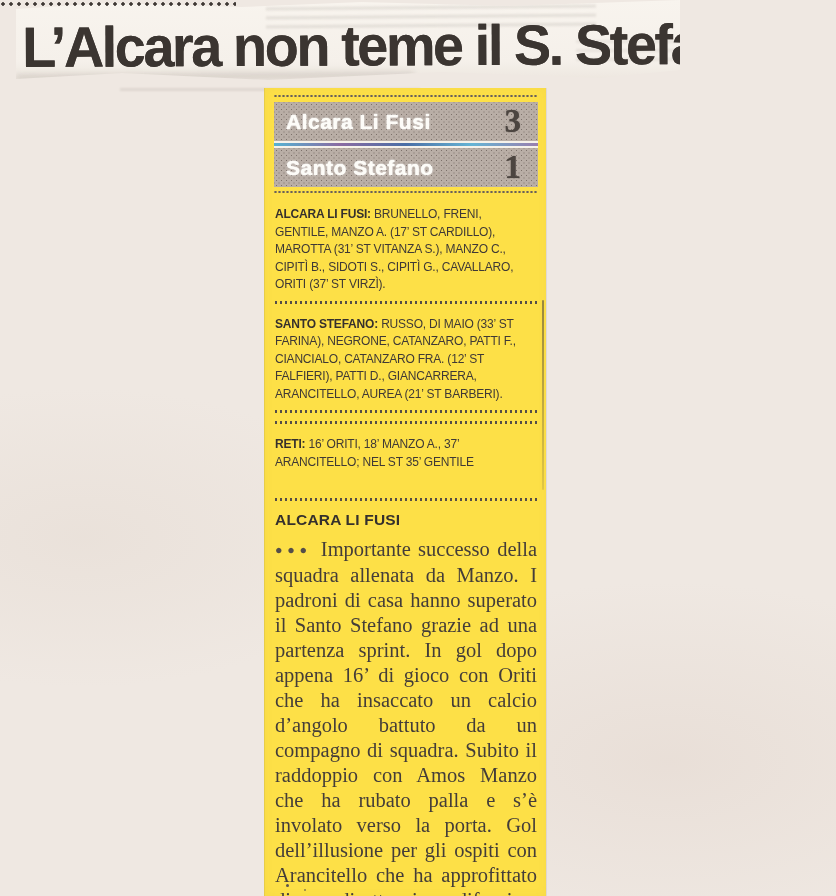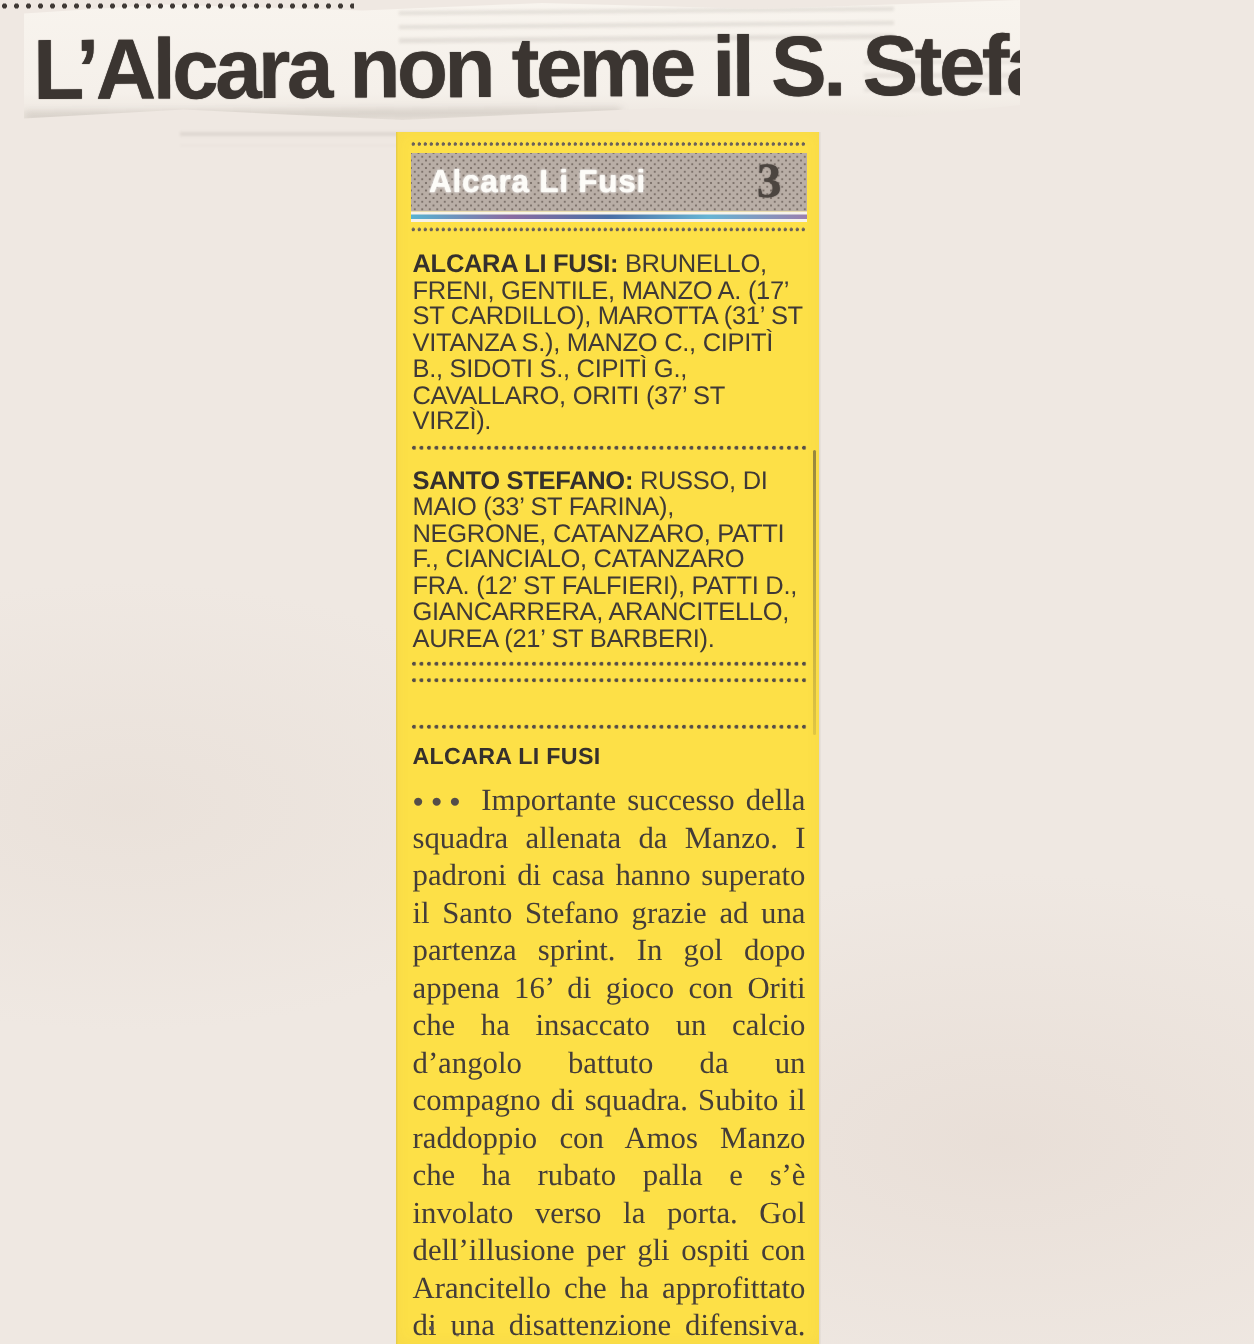--- a/index.html
+++ b/index.html
@@ -82,21 +82,21 @@
     margin-right:17px;font-family:"Liberation Serif",serif;font-weight:700;
     font-size:33px;color:#4c4540;text-shadow:0 0 1px #4c4540;
   }
   .sep{height:7px;background:#f6f2ea;display:flex;align-items:center;}
   .sep .line{height:3px;width:100%;
     background:linear-gradient(90deg,#56b2d2,#8a6ba2,#4a6fa6,#66b4d4,#9a7fae);}
   
   .info{
     margin:11px 1px 0 1px;
     font-family:"Liberation Sans",sans-serif;
-    font-size:17px;line-height:17.5px;letter-spacing:-0.2px;
+    font-size:12px;line-height:17.5px;letter-spacing:-0.2px;
     color:#3f3936;text-align:left;
   }
   .info .lbl{font-weight:700;color:#35302d;}
   .after-gap{margin-top:6px;}
   .big-gap{margin-top:26px;}
   
   .section-header{
     margin:9px 1px 0 1px;font-weight:700;font-size:15.5px;letter-spacing:.2px;
     color:#35302d;
   }
@@ -132,34 +132,41 @@
   <div class="col-inner">
 
     <div class="dots fine"></div>
     <div class="bar" style="margin-top:3px;">
       <span class="team">Alcara Li Fusi</span>
       <span class="pts">3</span>
     </div>
     <div class="sep">
         <div class="line"></div>
       </div>
+    <div class="bar">
+      <span class="team">Santo Stefano</span>
+      <span class="pts">1</span>
+    </div>
     <div class="dots fine" style="margin-top:3px;"></div>
 
     <p class="info">
       <span class="lbl">ALCARA LI FUSI:</span><span> BRUNELLO, FRENI, GENTILE, MANZO A. (17’ ST CARDILLO), MAROTTA (31’ ST VITANZA S.), MANZO C., CIPITÌ B., SIDOTI S., CIPITÌ G., CAVALLARO, ORITI (37’ ST VIRZÌ).</span>
     </p>
     <div class="dots after-gap"></div>
 
     <p class="info">
       <span class="lbl">SANTO STEFANO:</span><span> RUSSO, DI MAIO (33’ ST FARINA), NEGRONE, CATANZARO, PATTI F., CIANCIALO, CATANZARO FRA. (12’ ST FALFIERI), PATTI D., GIANCARRERA, ARANCITELLO, AUREA (21’ ST BARBERI).</span>
     </p>
     <div class="dots after-gap"></div>
 
     <div class="dots after-gap"></div>
 
+    <p class="info">
+      <span class="lbl">RETI:</span><span> 16’ ORITI, 18’ MANZO A., 37’ ARANCITELLO; NEL ST 35’ GENTILE</span>
+    </p>
     <div class="dots big-gap"></div>
 
     <div class="section-header">ALCARA LI FUSI</div>
     <p class="body-par">
       <span class="bullets">●●●</span><span>Importante successo della squadra allenata da Manzo. I padroni di casa hanno superato il Santo Stefano grazie ad una partenza sprint. In gol dopo appena 16’ di gioco con Oriti che ha insaccato un calcio d’angolo battuto da un compagno di squadra. Subito il raddoppio con Amos Manzo che ha rubato palla e s’è involato verso la porta. Gol dell’illusione per gli ospiti con Arancitello che ha approfittato di una disattenzione difensiva. Ma nella ripresa i padroni di casa legittimano il successo con Gentile.</span>
       
     </p>
 
   </div>
 </div>

